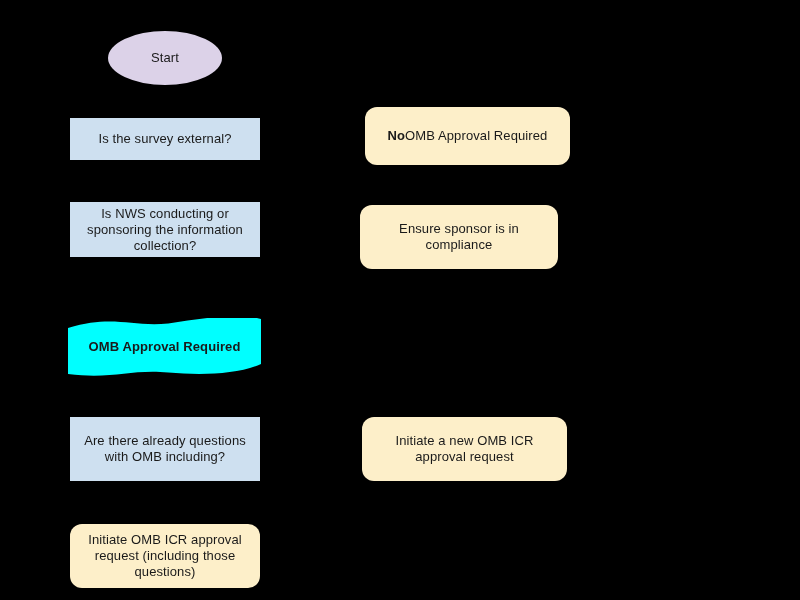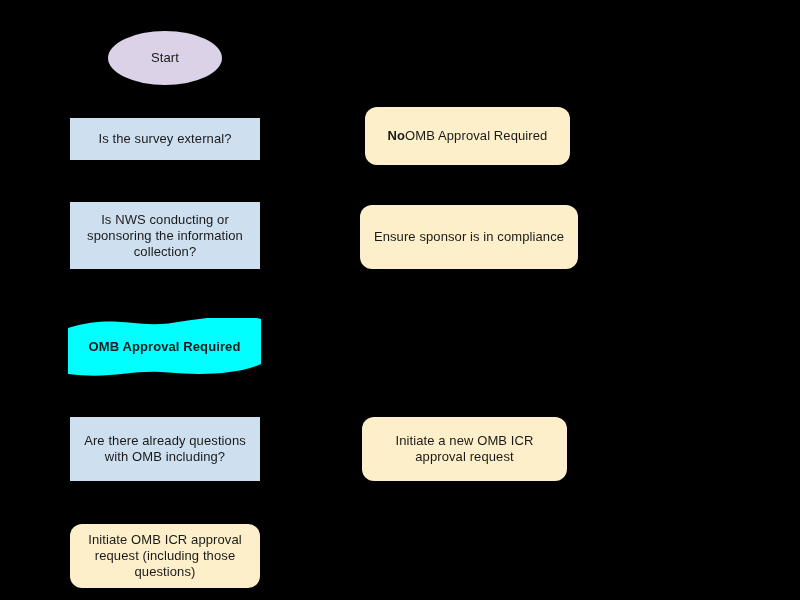--- a/index.html
+++ b/index.html
@@ -82,24 +82,24 @@
     <div class="node shape-rect" style="left: 70px; top: 118px; width: 190px; height: 42px; background: rgb(206, 224, 240);">
       <span class="node-label">Is the survey external?</span>
     </div>
     <div class="node shape-ellipse" style="left: 108px; top: 31px; width: 114px; height: 54px; background: rgb(220, 210, 232);">
       <span class="node-label">Start</span>
     </div>
     <div class="node shape-round" style="left: 365px; top: 107px; width: 205px; height: 58px; background: rgb(253, 239, 201); display: flex; flex-wrap: wrap;">
       <span class="bold-lead">No </span>
       <span class="node-label" style="width: auto; padding: 0px;">OMB Approval Required</span>
     </div>
-    <div class="node shape-rect" style="left: 70px; top: 202px; width: 190px; height: 67px; background: rgb(206, 224, 240);">
+    <div class="node shape-rect" style="left: 70px; top: 202px; width: 190px; height: 55px; background: rgb(206, 224, 240);">
       <span class="node-label">Is NWS conducting or sponsoring the information collection?</span>
     </div>
-    <div class="node shape-round" style="left: 360px; top: 205px; width: 218px; height: 64px; background: rgb(253, 239, 201);">
+    <div class="node shape-round" style="left: 360px; top: 205px; width: 198px; height: 64px; background: rgb(253, 239, 201);">
       <span class="node-label">Ensure sponsor is in compliance</span>
     </div>
     <div class="node shape-banner" style="left: 68px; top: 318px; width: 193px; height: 58px;">
       <svg viewBox="0 0 193 58" preserveAspectRatio="none">
         <path d="M 0,10 C 45.162,-3.5 62.2232,9 100.36,5.5 C 132.784,0.5 169.84,-5.5 193,1 L 193,46 C 169.84,56.5 132.784,57.5 100.36,54.5 C 62.2232,51 45.162,61.5 0,56 Z" fill="#00FFFF"></path>
       </svg>
       <span class="node-label">OMB Approval Required</span>
     </div>
     <div class="node shape-rect" style="left: 70px; top: 417px; width: 190px; height: 64px; background: rgb(206, 224, 240);">
       <span class="node-label">Are there already questions with OMB including?</span>

